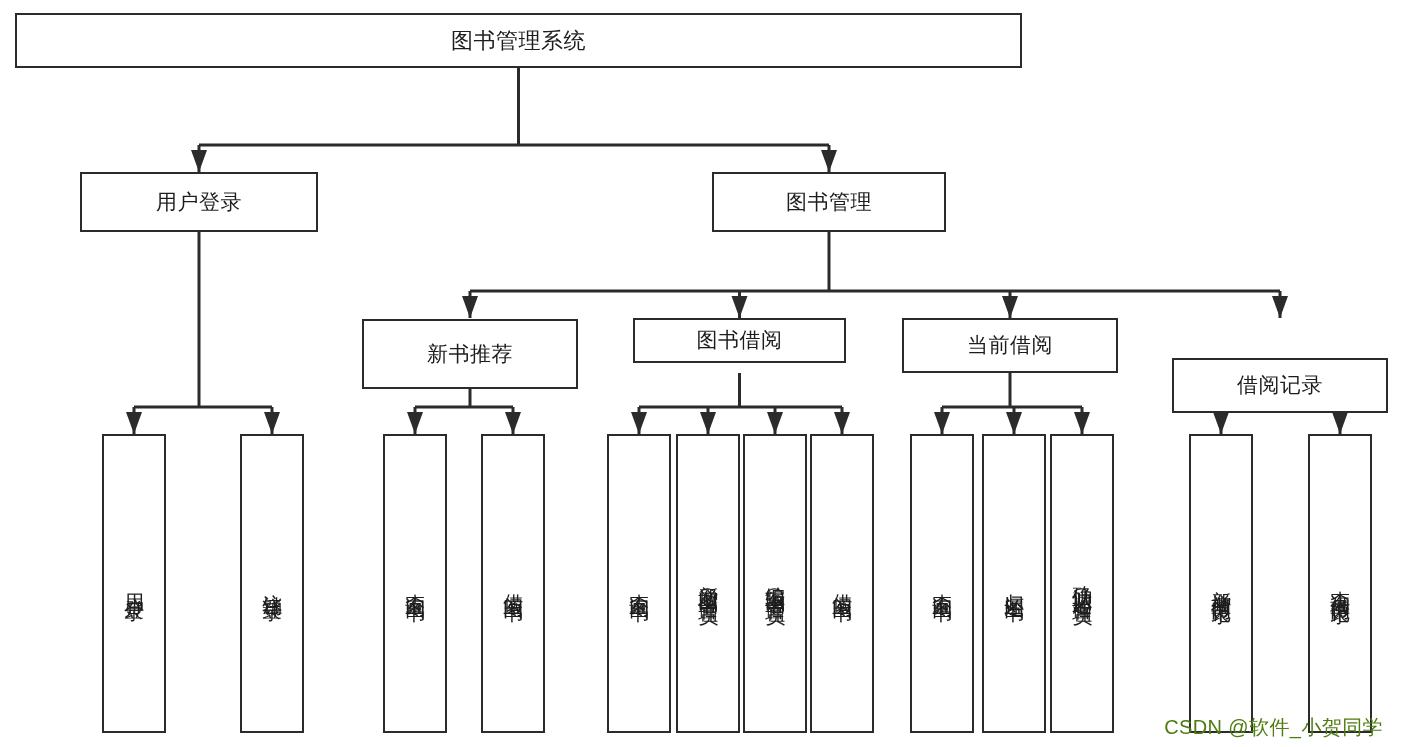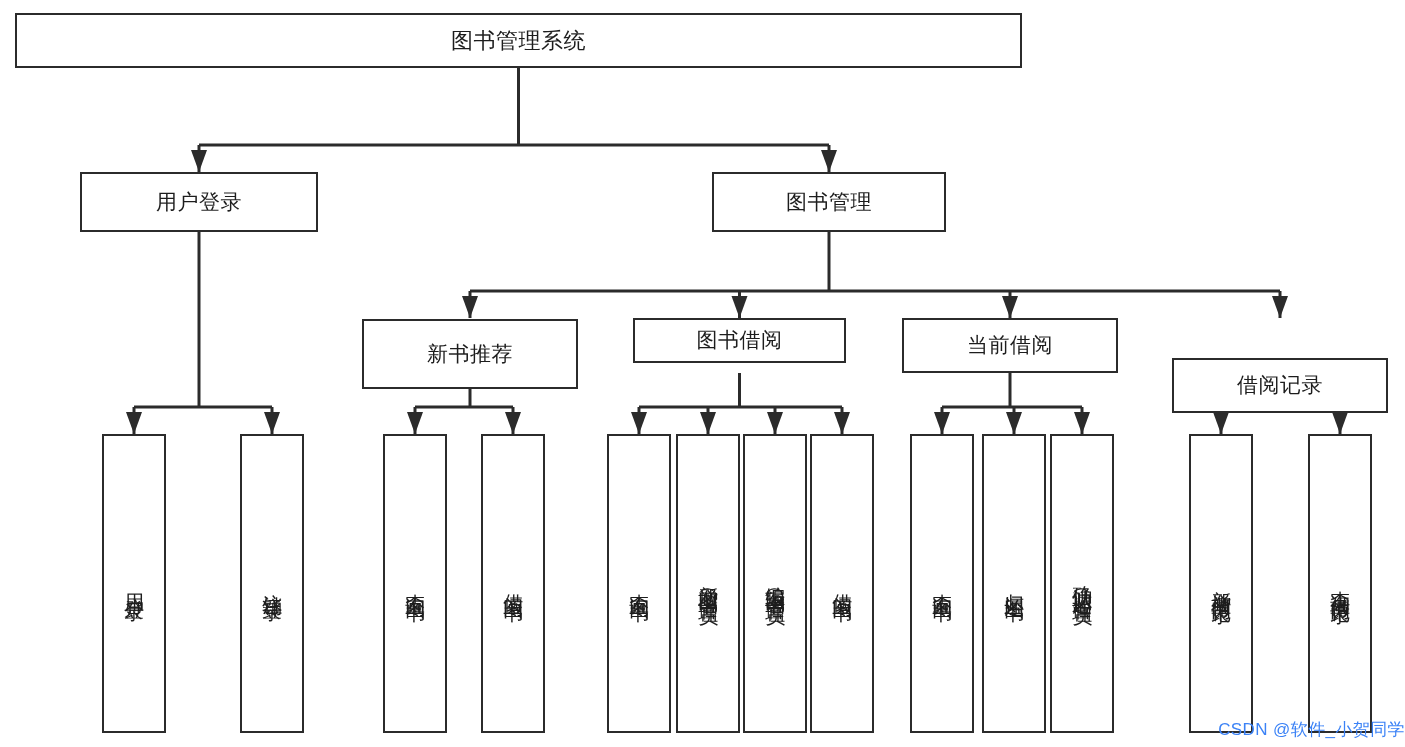--- a/index.html
+++ b/index.html
@@ -50,24 +50,24 @@
     letter-spacing: 3px;
     font-size: 20px;
     white-space: normal;
     max-height: 100%;
   }
   .node.root .node-label {
     font-size: 22px;
   }
   .watermark {
     position: absolute;
-    right: 0;
+    right: 22px;
     bottom: 6px;
-    font-size: 17px;
-    color: #3b82f6;
+    font-size: 20px;
+    color: #4d7c0f;
     letter-spacing: 0.4px;
     z-index: 5;
     white-space: nowrap;
   }
 </style>
 </head>
 <body>
 
 <div id="canvas">
 

